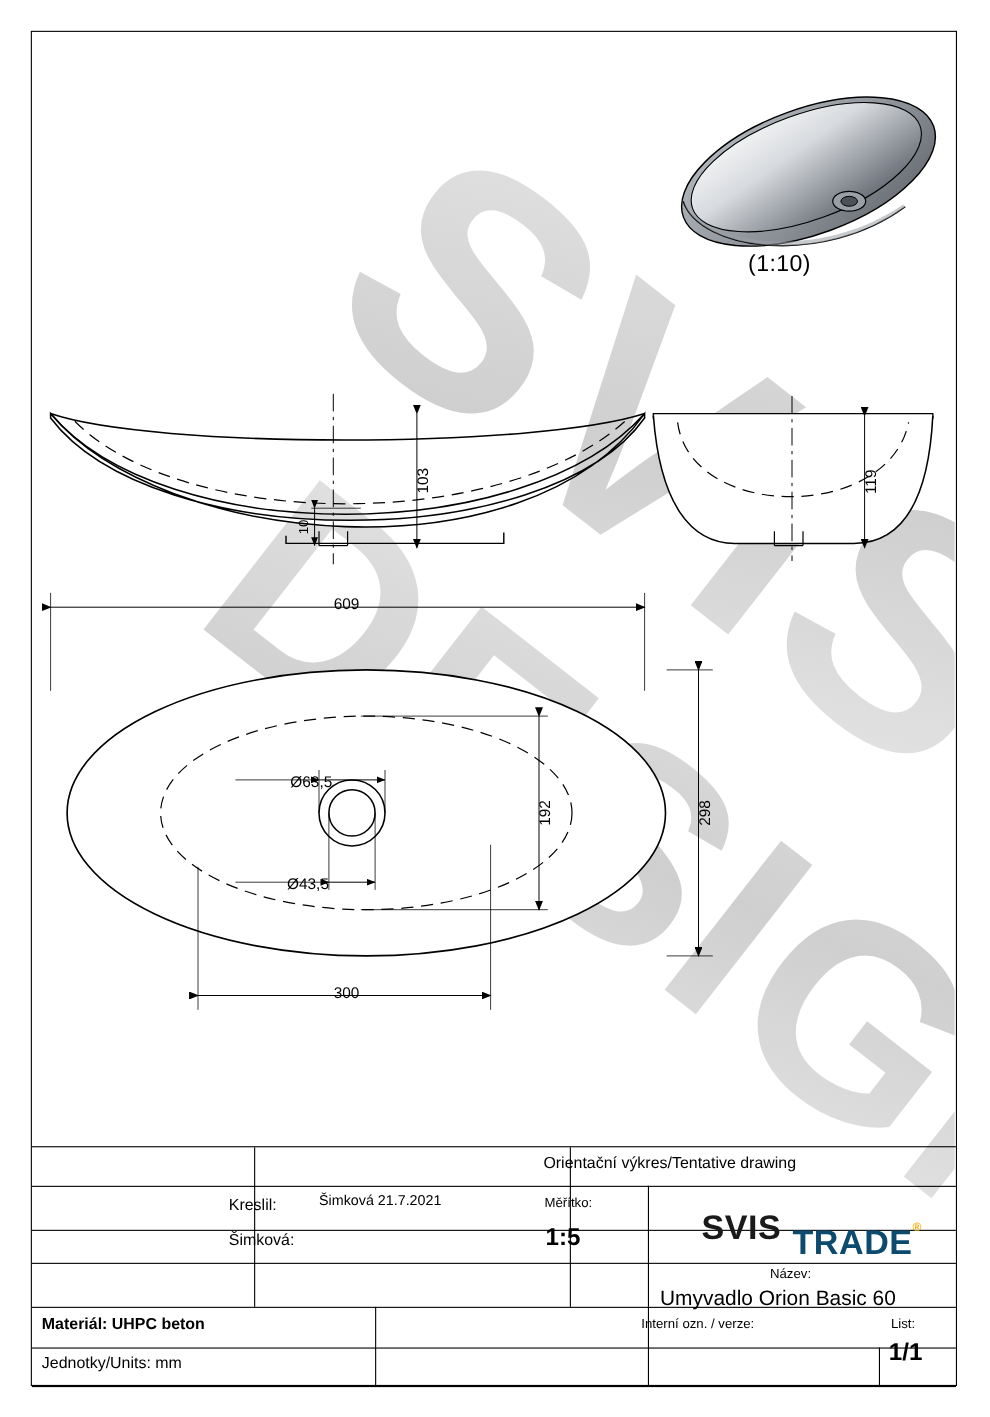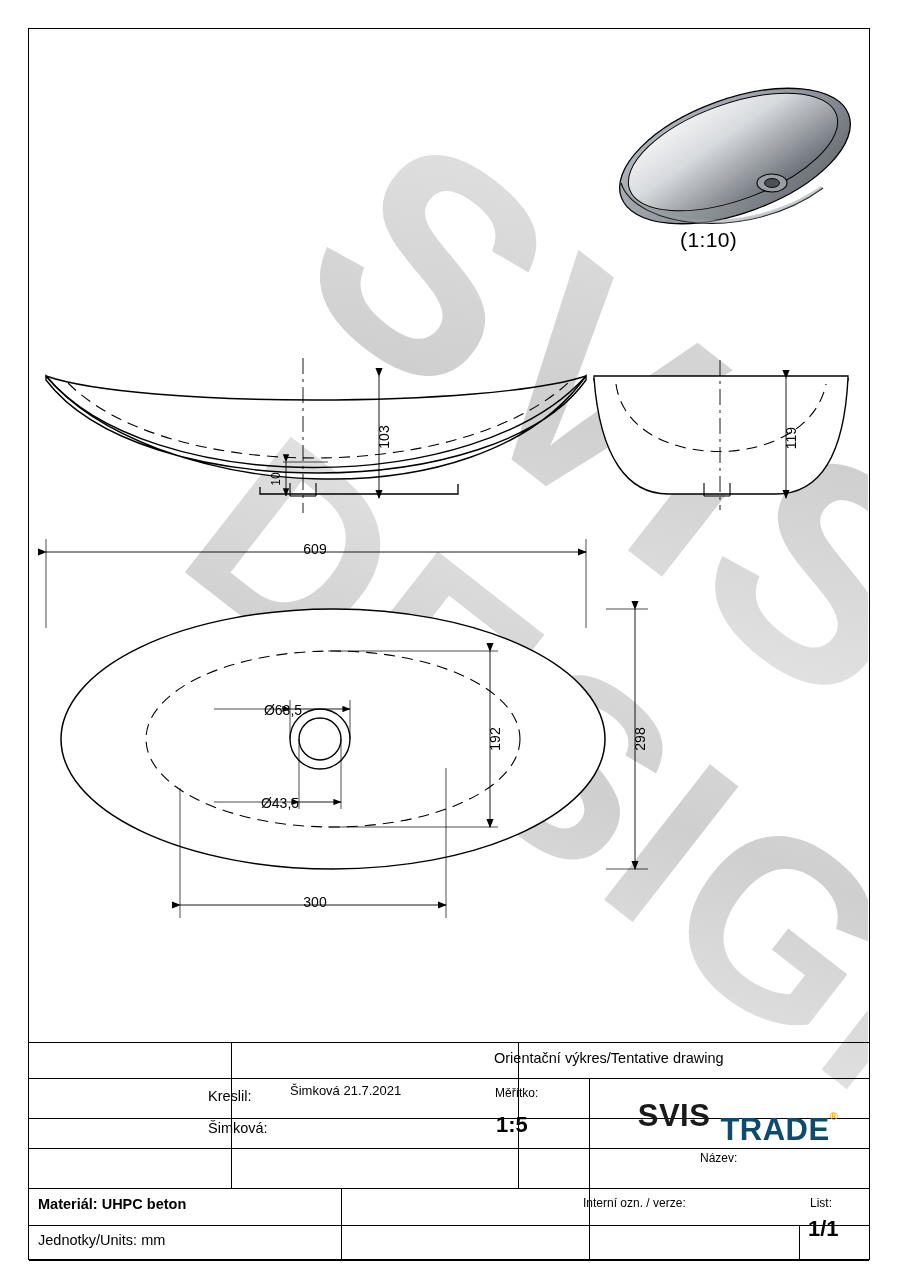--- a/index.html
+++ b/index.html
@@ -275,20 +275,21 @@
   <div class="tb-text tiny" style="left:495px; top:1086px;">Měřítko:</div>
   <div class="tb-text page" style="left:496px; top:1112px;">1:5</div>
 
   <div class="logo">
     <span class="svis">SVIS</span>
     <span class="trade">TRADE</span>
     <span class="reg">®</span>
   </div>
 
   <div class="tb-text tiny" style="left:700px; top:1151px;text-align:center;">Název:</div>
+  <div class="tb-text name" style="left:600px; top:1170px;">Umyvadlo Orion Basic 60</div>
 
   <div class="tb-text tiny" style="left:583px; top:1196px;">Interní ozn. / verze:</div>
   <div class="tb-text tiny" style="left:810px; top:1196px;">List:</div>
   <div class="tb-text page" style="left:808px; top:1216px;">1/1</div>
 
   <div class="tb-text" style="left:38px; top:1196px;font-weight:bold;">Materiál: UHPC beton</div>
   <div class="tb-text" style="left:38px; top:1232px;">Jednotky/Units: mm</div>
 
 </div>
 

